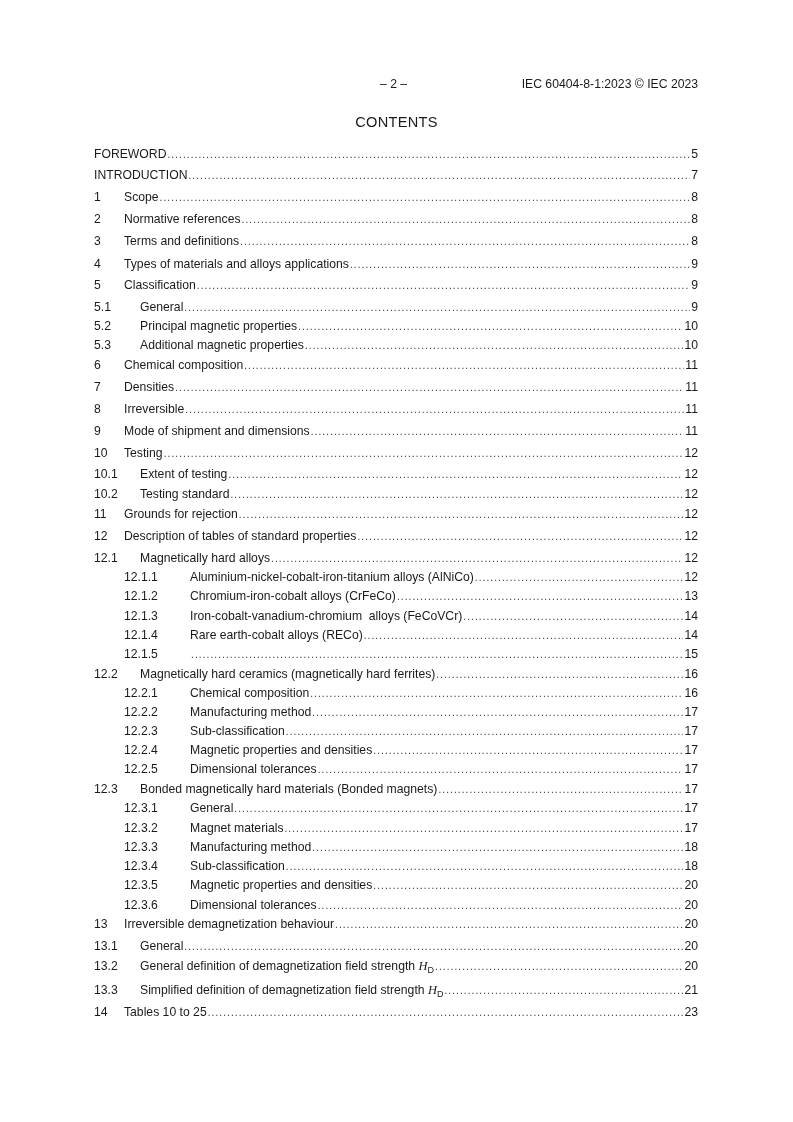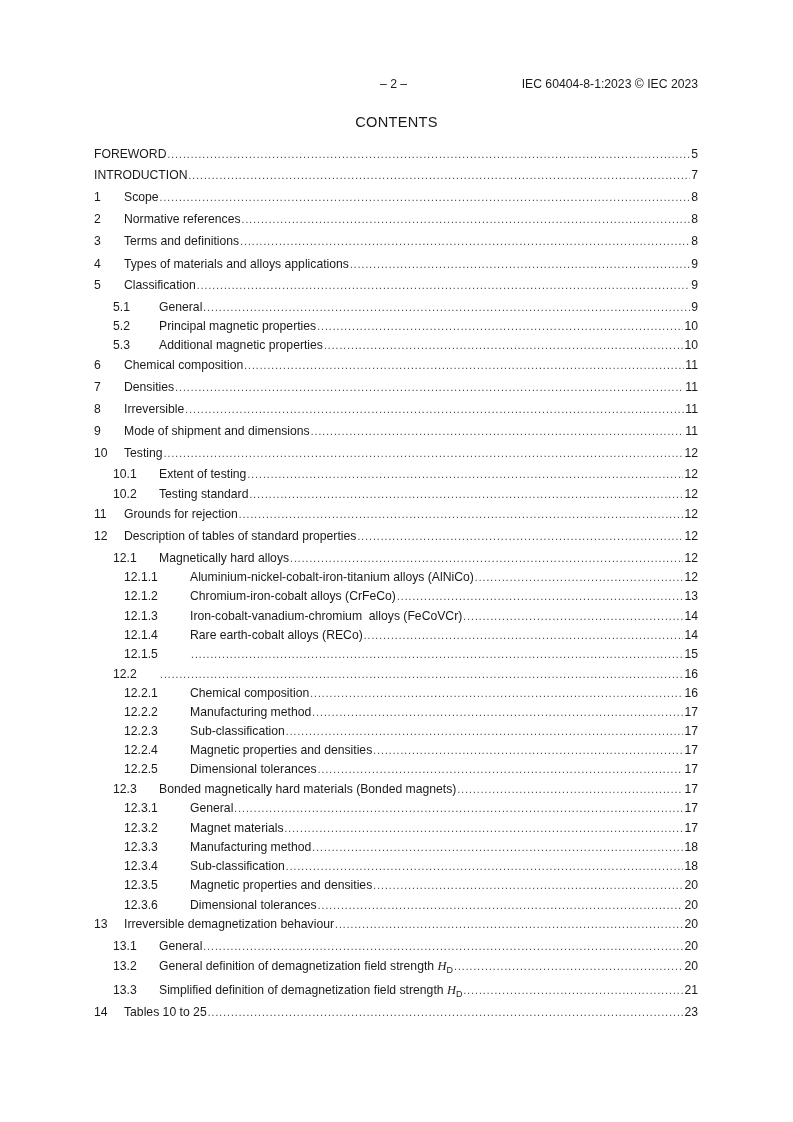--- a/index.html
+++ b/index.html
@@ -18,21 +18,21 @@
       font-size: 14.6px; letter-spacing: 0.3px;
     }
     .toc { position: absolute; left: 94px; width: 604px; top: 0; }
     .entry {
       position: absolute; left: 0; width: 604px; height: 16px;
       display: flex; align-items: center; font-size: 12.2px; white-space: nowrap;
     }
     .num { display: inline-block; flex: none; }
     .lvl0 .num { width: 0; }
     .lvl1 .num { width: 30px; }
-    .lvl2 .num { width: 46px; margin-left: 19px; }
+    .lvl2 .num { width: 46px; }
     .lvl3 .num { width: 66px; margin-left: 30px; }
     .label { flex: none; }
     .leader {
       flex: 1 1 auto; overflow: hidden; margin: 0 1px;
       color: #333; letter-spacing: 1.1px; font-size: 10px;
     }
     .leader::before {
       content: "................................................................................................................................................................................................................................................";
     }
     .page { flex: none; text-align: right; }
@@ -191,20 +191,21 @@
       <span class="leader"></span>
       <span class="page">14</span>
     </div>
   <div class="entry lvl3" style="top:646px">
       <span class="num">12.1.5</span>
       <span class="leader"></span>
       <span class="page">15</span>
     </div>
   <div class="entry lvl2" style="top:666px">
       <span class="num">12.2</span>
+      <span class="label">Magnetically hard ceramics (magnetically hard ferrites)</span>
       <span class="leader"></span>
       <span class="page">16</span>
     </div>
   <div class="entry lvl3" style="top:685px">
       <span class="num">12.2.1</span>
       <span class="label">Chemical composition</span>
       <span class="leader"></span>
       <span class="page">16</span>
     </div>
   <div class="entry lvl3" style="top:704px">

